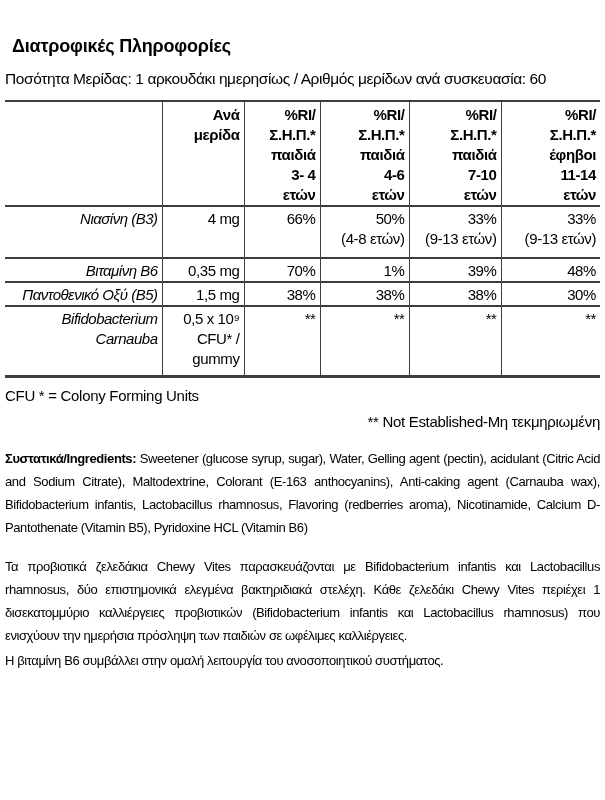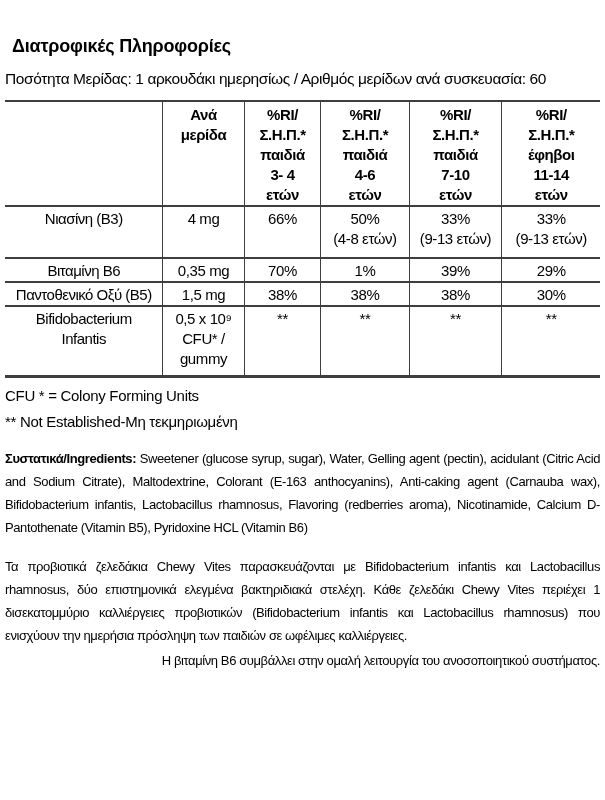--- a/index.html
+++ b/index.html
@@ -34,53 +34,53 @@
     border-collapse: collapse;
     table-layout: fixed;
     border-bottom: 3px solid #3e3e3e;
     font-size: 15px;
     letter-spacing: -0.4px;
   }
   table.nutrition th, table.nutrition td {
     border-top: 2px solid #3e3e3e;
     border-left: 1.5px solid #3e3e3e;
     vertical-align: top;
-    text-align: center;
+    text-align: right;
     padding: 2px 4px 0 5px;
     white-space: pre-line;
     overflow: hidden;
   }
   table.nutrition th:first-child, table.nutrition td:first-child { border-left: none; }
   table.nutrition th {
     font-weight: bold;
     line-height: 20px;
     padding-top: 3px;
   }
   table.nutrition td { line-height: 20px; }
   tr.h-row  { height: 104px; }
   tr.r-0 { height: 52px; }
   tr.r-1 { height: 22px; }
   tr.r-2 { height: 23px; }
   tr.r-3 { height: 70px; }
   tr.r-4 { height: 70px; }
-  td.row-label { letter-spacing: -0.5px; }
+  td.row-label { letter-spacing: -0.5px; font-style: italic; }
   .footnotes { margin-top: 8px; font-size: 15px; letter-spacing: -0.3px; }
   .footnotes p { margin: 0 0 4px 0; line-height: 20px; }
-  .footnotes p.fn-2 { margin-top: 6px; }
+  .footnotes p.fn-2 { margin-top: 6px; text-align: right; }
   .body-par {
     font-size: 13px;
     line-height: 23px;
     letter-spacing: -0.4px;
     text-align: justify;
     margin: 0;
   }
   .ingredients { margin-top: 15px; }
   .ingredients .lead { font-weight: bold; }
   .probiotics { margin-top: 16px; }
-  .b6-claim { margin-top: 2px; text-align: right; }
+  .b6-claim { margin-top: 2px; text-align: left; }
 </style>
 </head>
 <body>
 
 <div class="page">
 
   <h1 class="title">Διατροφικές Πληροφορίες</h1>
 
   <p class="serving">Ποσότητα Μερίδας: 1 αρκουδάκι ημερησίως / Αριθμός μερίδων ανά συσκευασία: 60</p>
 
@@ -131,33 +131,33 @@
 (9-13 ετών)</td>
         <td>33%
 (9-13 ετών)</td>
       </tr>
       <tr class="r-1">
         <td class="row-label">Βιταμίνη B6</td>
         <td>0,35 mg</td>
         <td>70%</td>
         <td>1%</td>
         <td>39%</td>
-        <td>29%</td>
+        <td>48%</td>
       </tr>
       <tr class="r-2">
         <td class="row-label">Παντοθενικό Οξύ (B5)</td>
         <td>1,5 mg</td>
         <td>38%</td>
         <td>38%</td>
         <td>38%</td>
         <td>30%</td>
       </tr>
       <tr class="r-3">
         <td class="row-label">Bifidobacterium
-Infantis</td>
+Carnauba</td>
         <td>0,5 x 10⁹
 CFU* /
 gummy</td>
         <td>**</td>
         <td>**</td>
         <td>**</td>
         <td>**</td>
       </tr>
     </tbody>
   </table>

